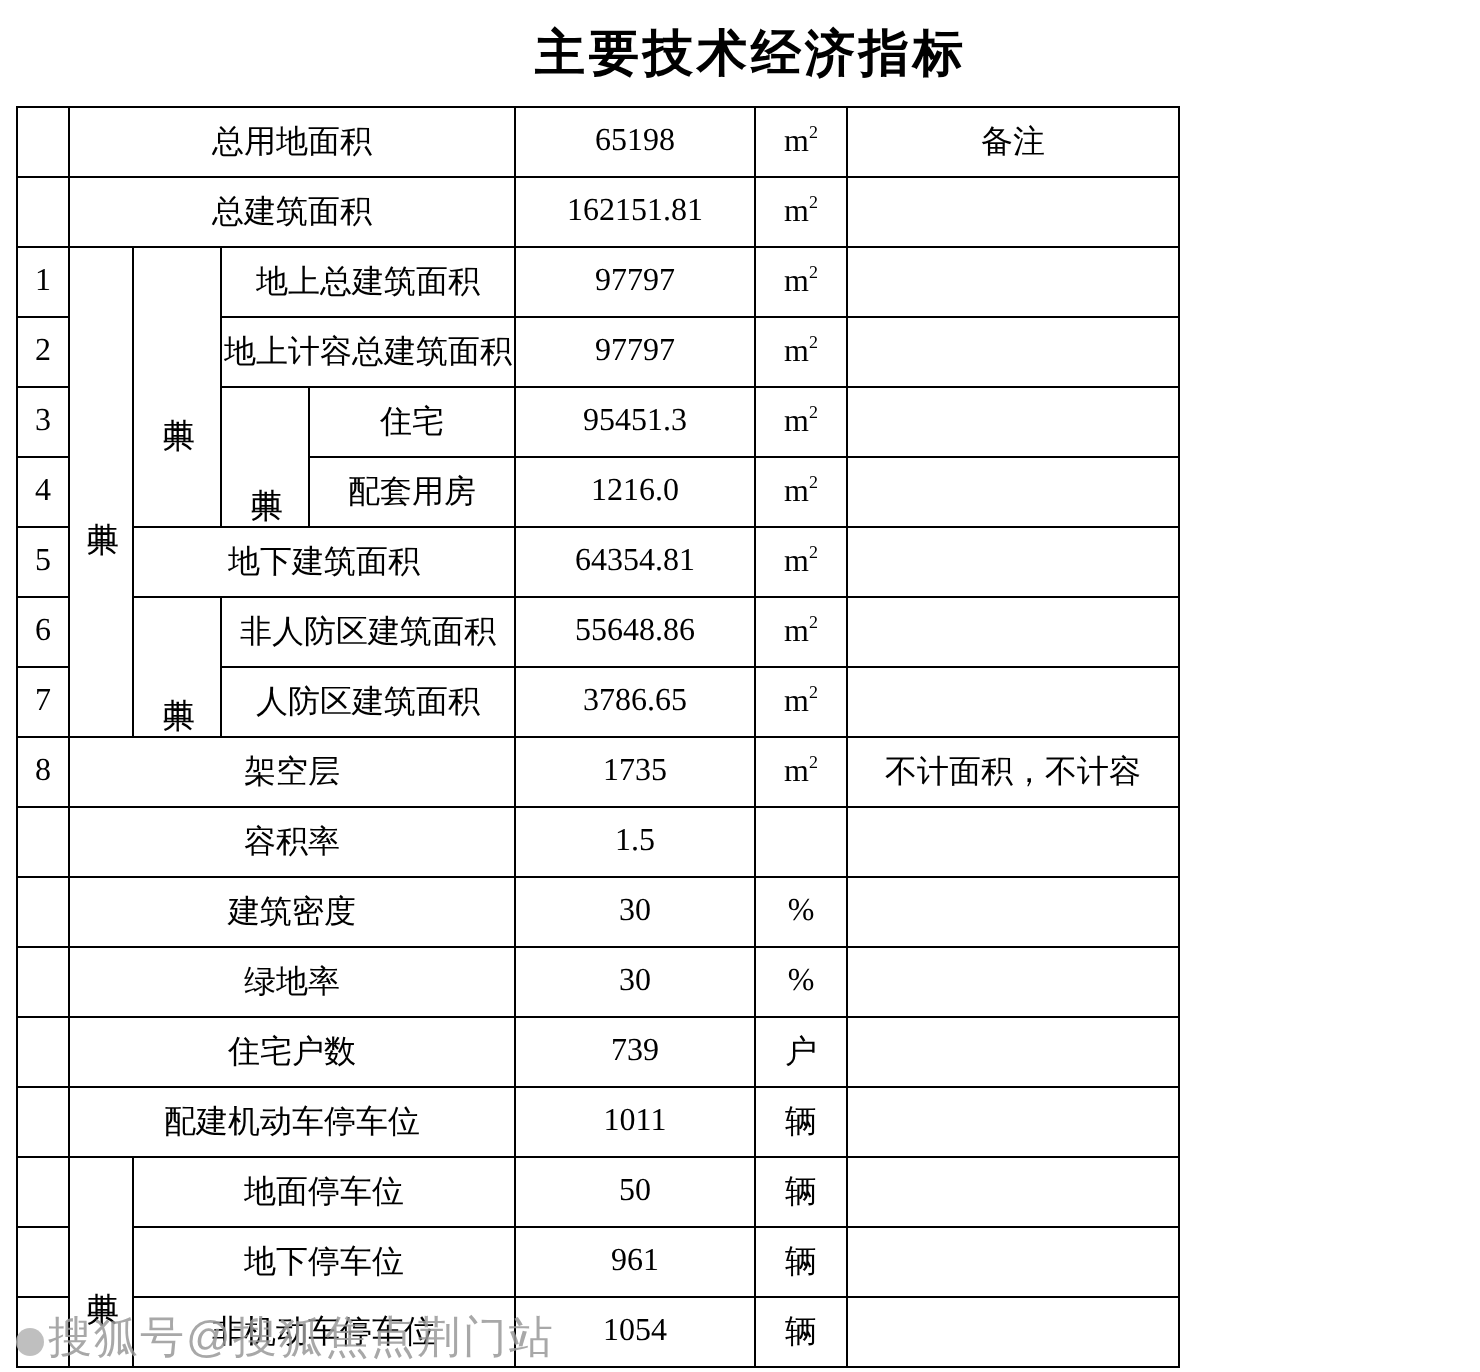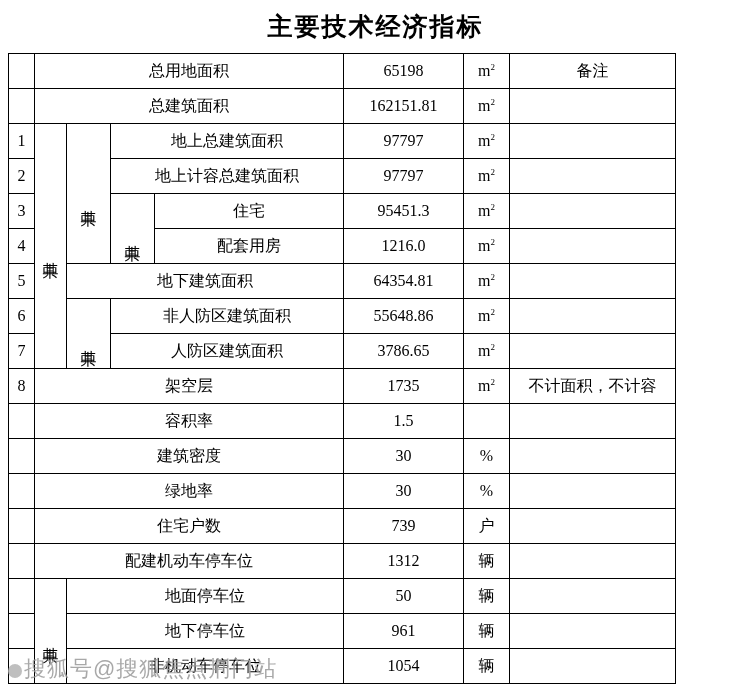--- a/index.html
+++ b/index.html
@@ -25,21 +25,21 @@
     font-size: 25px;
     font-weight: bold;
     letter-spacing: 2px;
     padding-top: 10px;
     padding-bottom: 10px;
     font-family: "Liberation Serif", "DejaVu Serif", serif;
     margin-left: 11px;
   }
   table.main {
     border-collapse: collapse;
-    width: 668px;
+    width: 582px;
     margin-left: 8px;
     table-layout: fixed;
     padding-left: 24px;
   }
   table.main td {
     border: 1px solid #000000;
     height: 34px;
     font-size: 16px;
     text-align: center;
     vertical-align: middle;
@@ -239,21 +239,21 @@
         <td class="idx"></td>
         <td class="name" colspan="4">住宅户数</td>
         <td class="value">739</td>
         <td class="unit">户</td>
         <td class="remark"></td>
       </tr>
 
       <tr>
         <td class="idx"></td>
         <td class="name" colspan="4">配建机动车停车位</td>
-        <td class="value">1312</td>
+        <td class="value">1011</td>
         <td class="unit">辆</td>
         <td class="remark"></td>
       </tr>
 
       <tr>
         <td class="idx"></td>
         <td class="g1" rowspan="3"><span class="vtext">其中</span></td>
         <td class="name" colspan="3">地面停车位</td>
         <td class="value">50</td>
         <td class="unit">辆</td>

